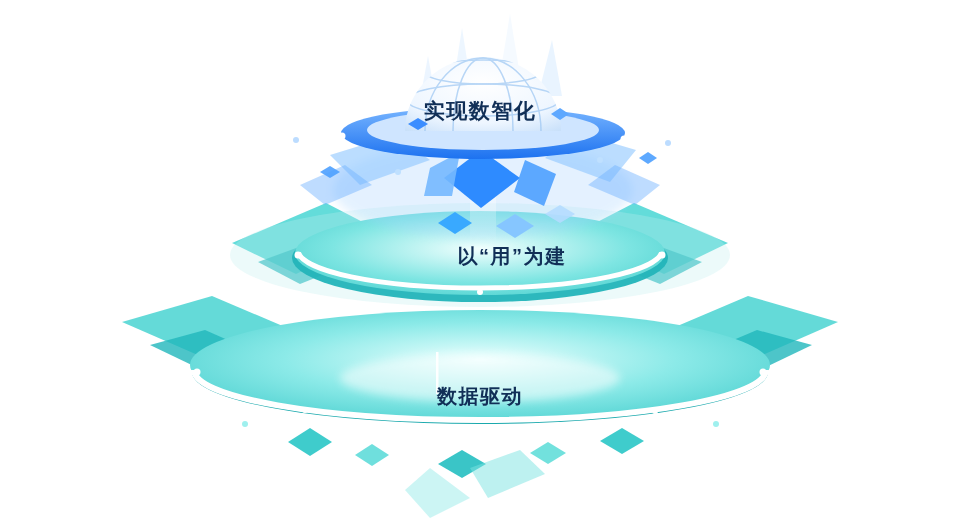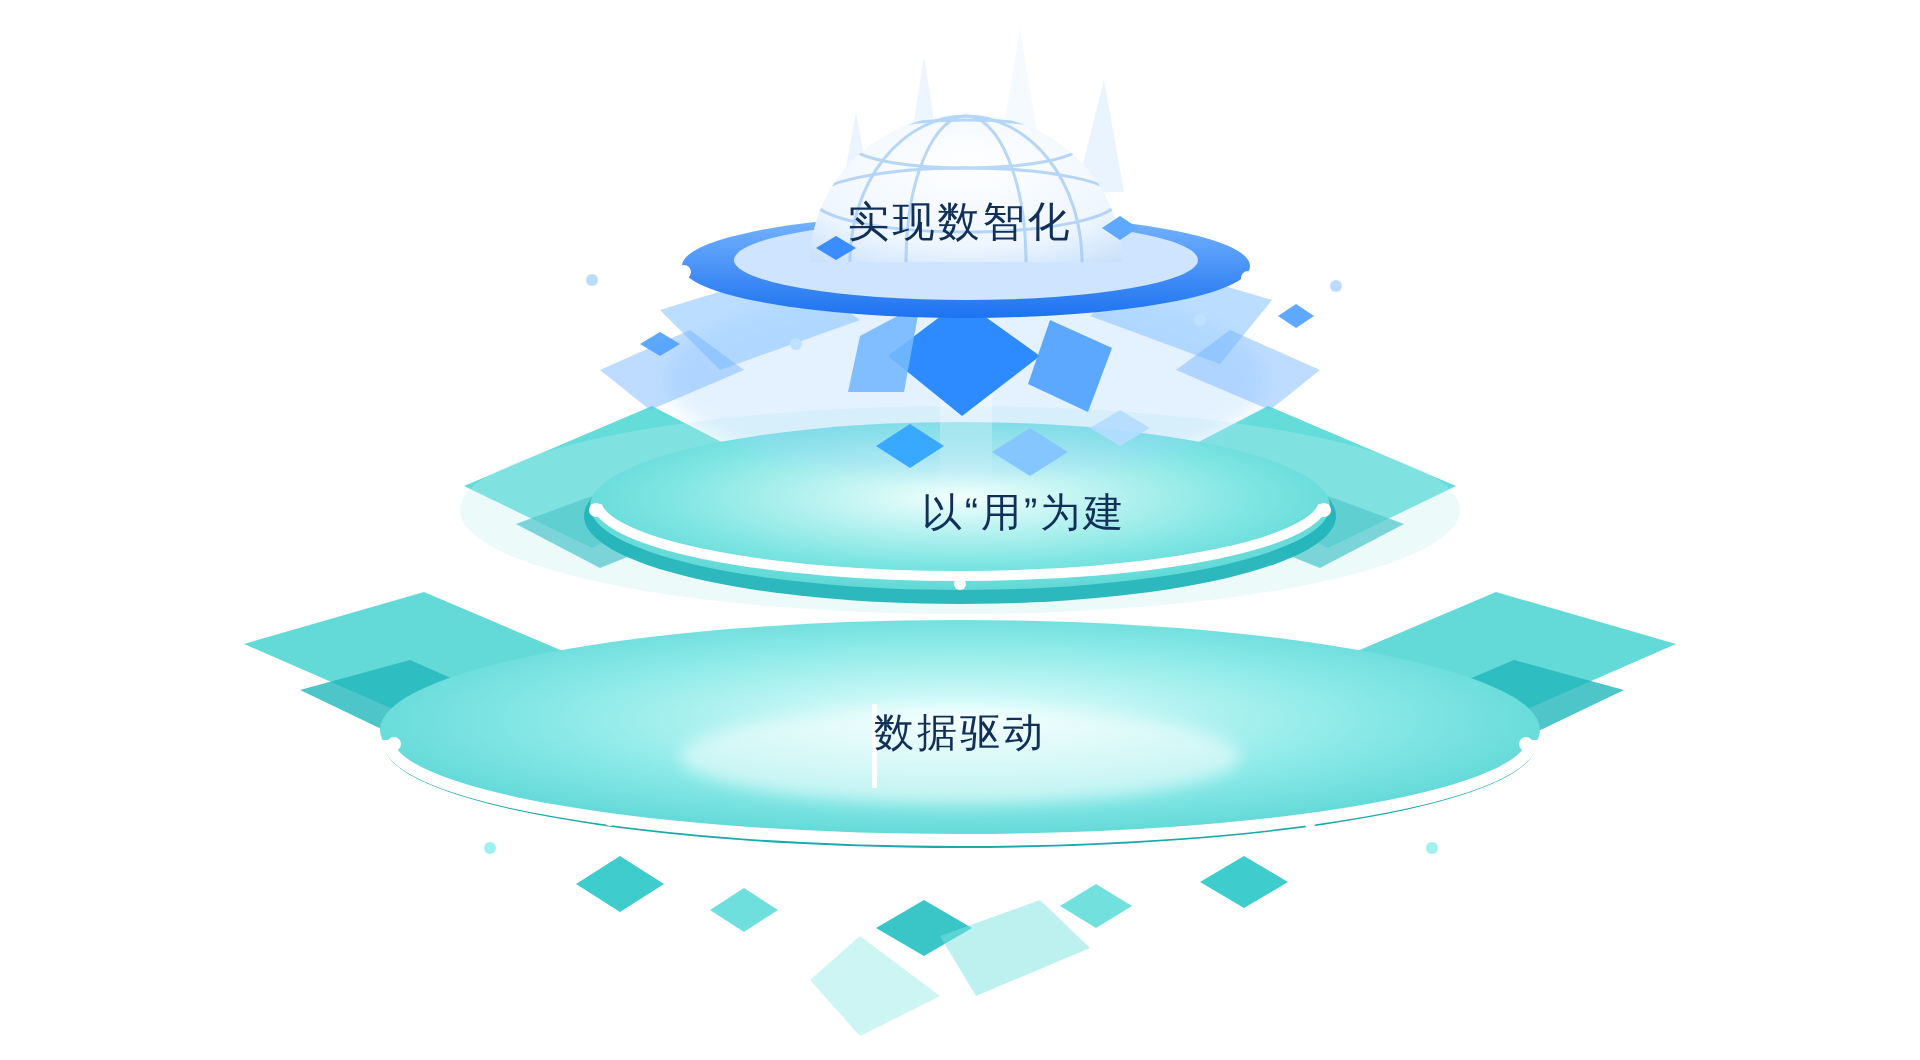--- a/index.html
+++ b/index.html
@@ -17,29 +17,29 @@
   }
   .scene {
     position: absolute;
     inset: 0;
   }
   .tier-label {
     position: absolute;
     left: 0;
     width: 100%;
     text-align: center;
-    font-weight: normal;
+    font-weight: bold;
     color: var(--label-color, #112F57);
     letter-spacing: 1.5px;
     pointer-events: none;
     white-space: nowrap;
   }
   .label-top    { top: 97px;  font-size: 21px; }
   .label-middle { top: 243px; font-size: 20px; padding-left: 32px; }
-  .label-bottom { top: 353px; font-size: 20px; }
+  .label-bottom { top: 383px; font-size: 20px; }
 </style>
 </head>
 <body>
 
 <div class="canvas">
 
   <svg class="scene" viewBox="0 0 960 530" xmlns="http://www.w3.org/2000/svg">
     <defs>
       <radialGradient id="gTealTopBig" cx="0.5" cy="0.45" r="0.75">
         <stop offset="0" stop-color="#eafffe"></stop>

